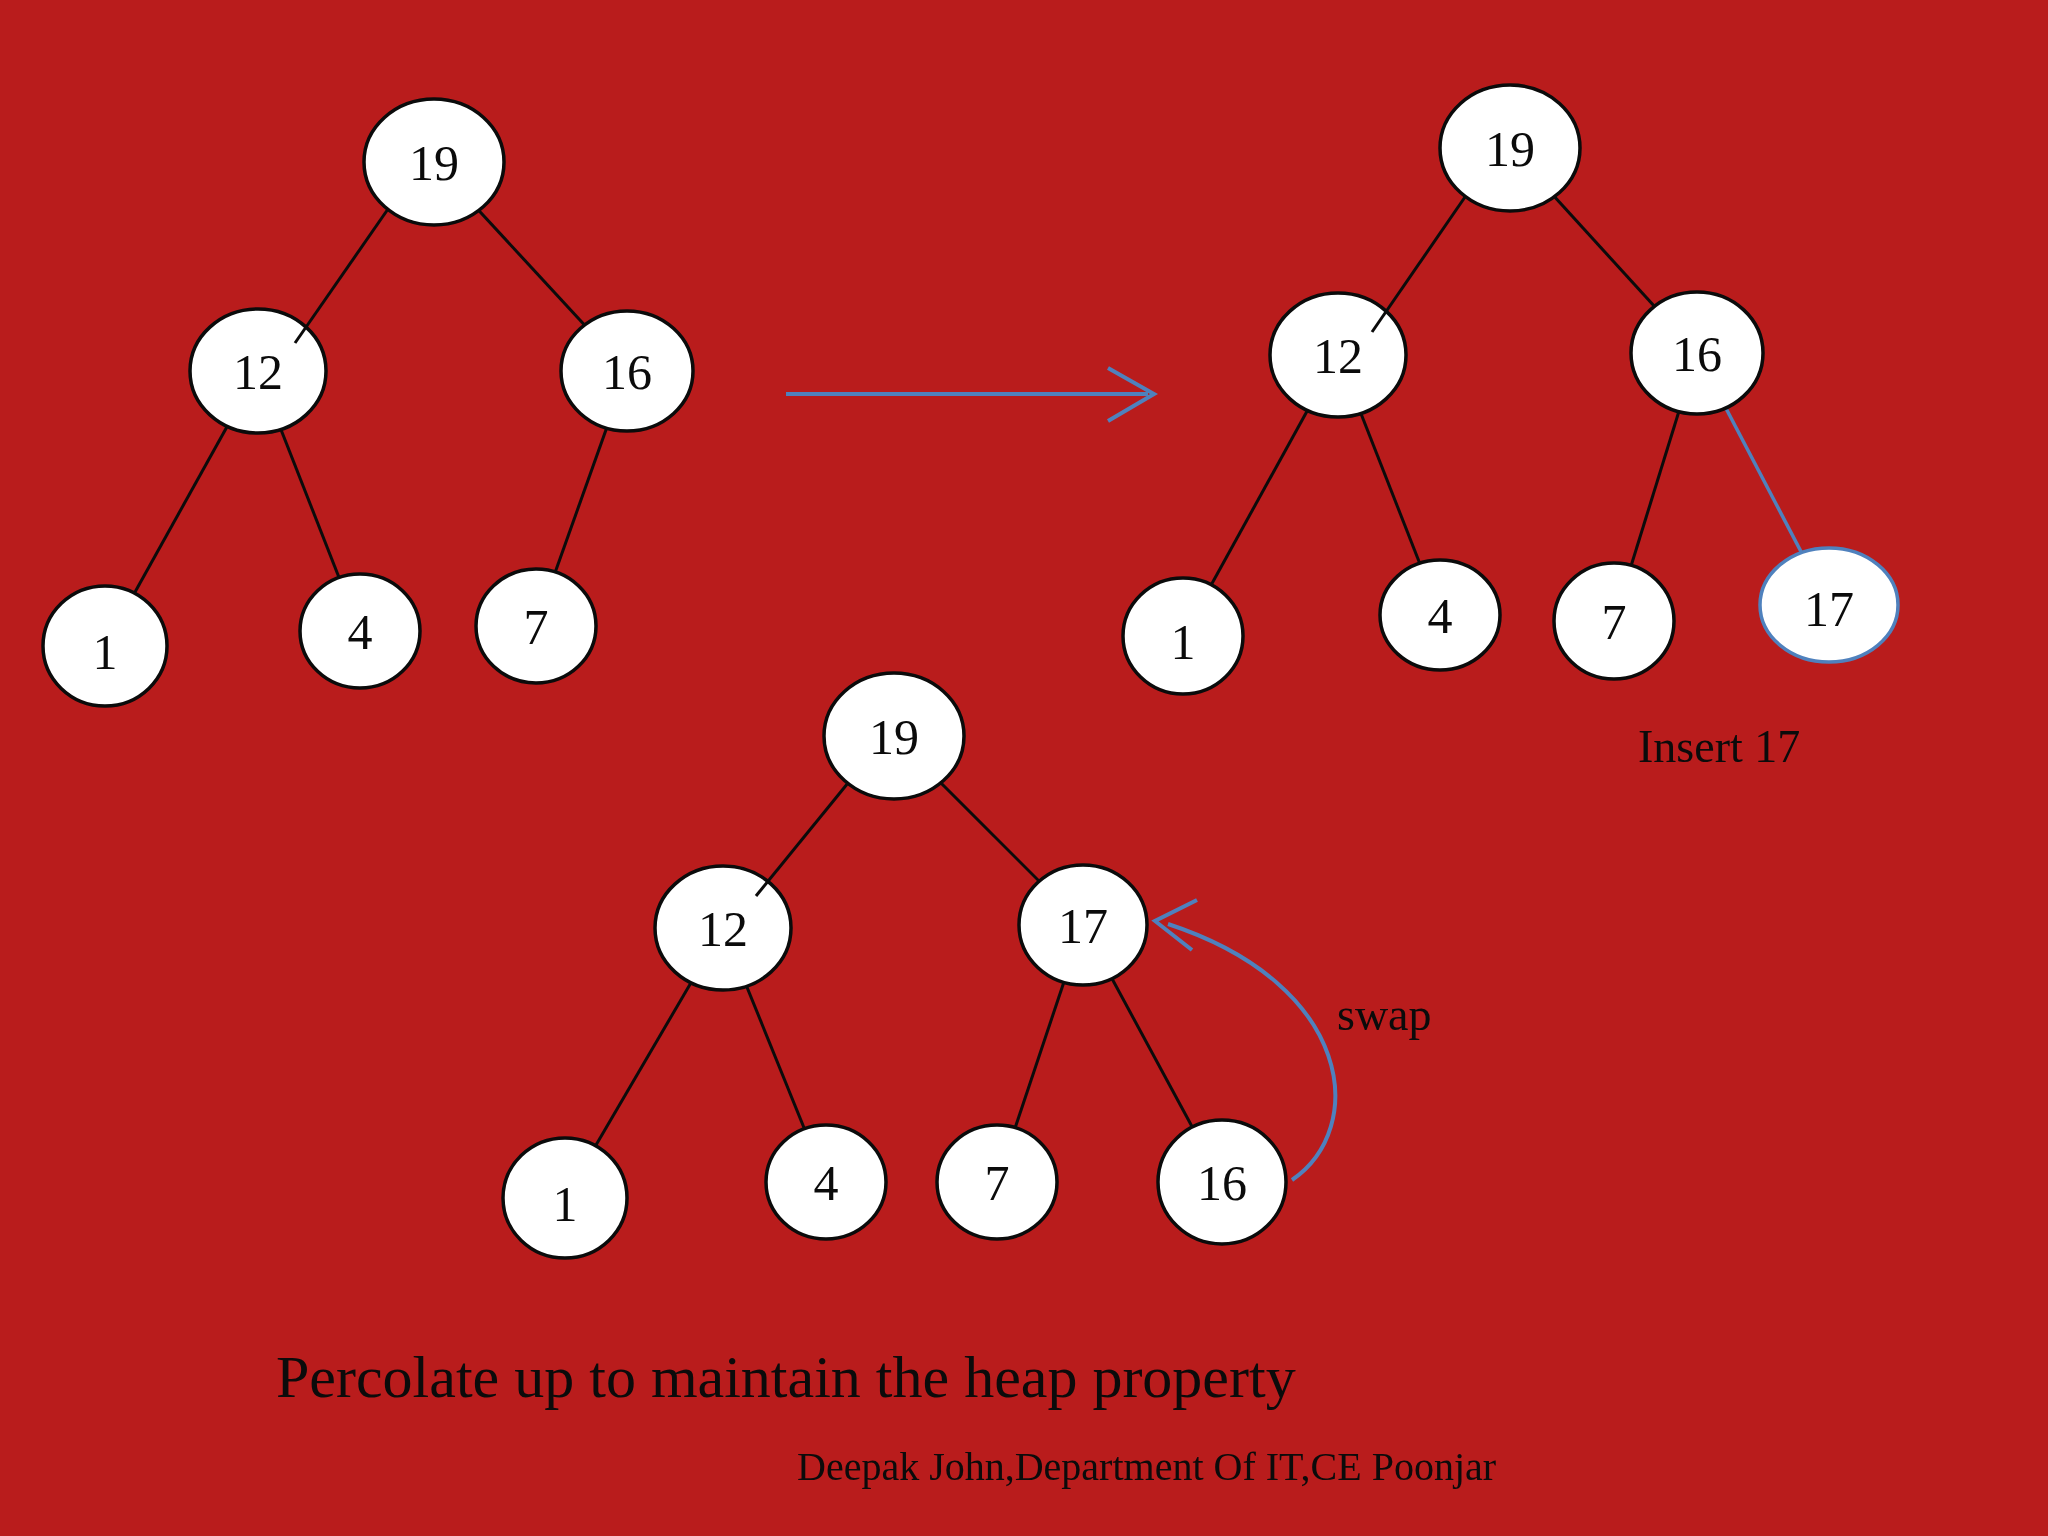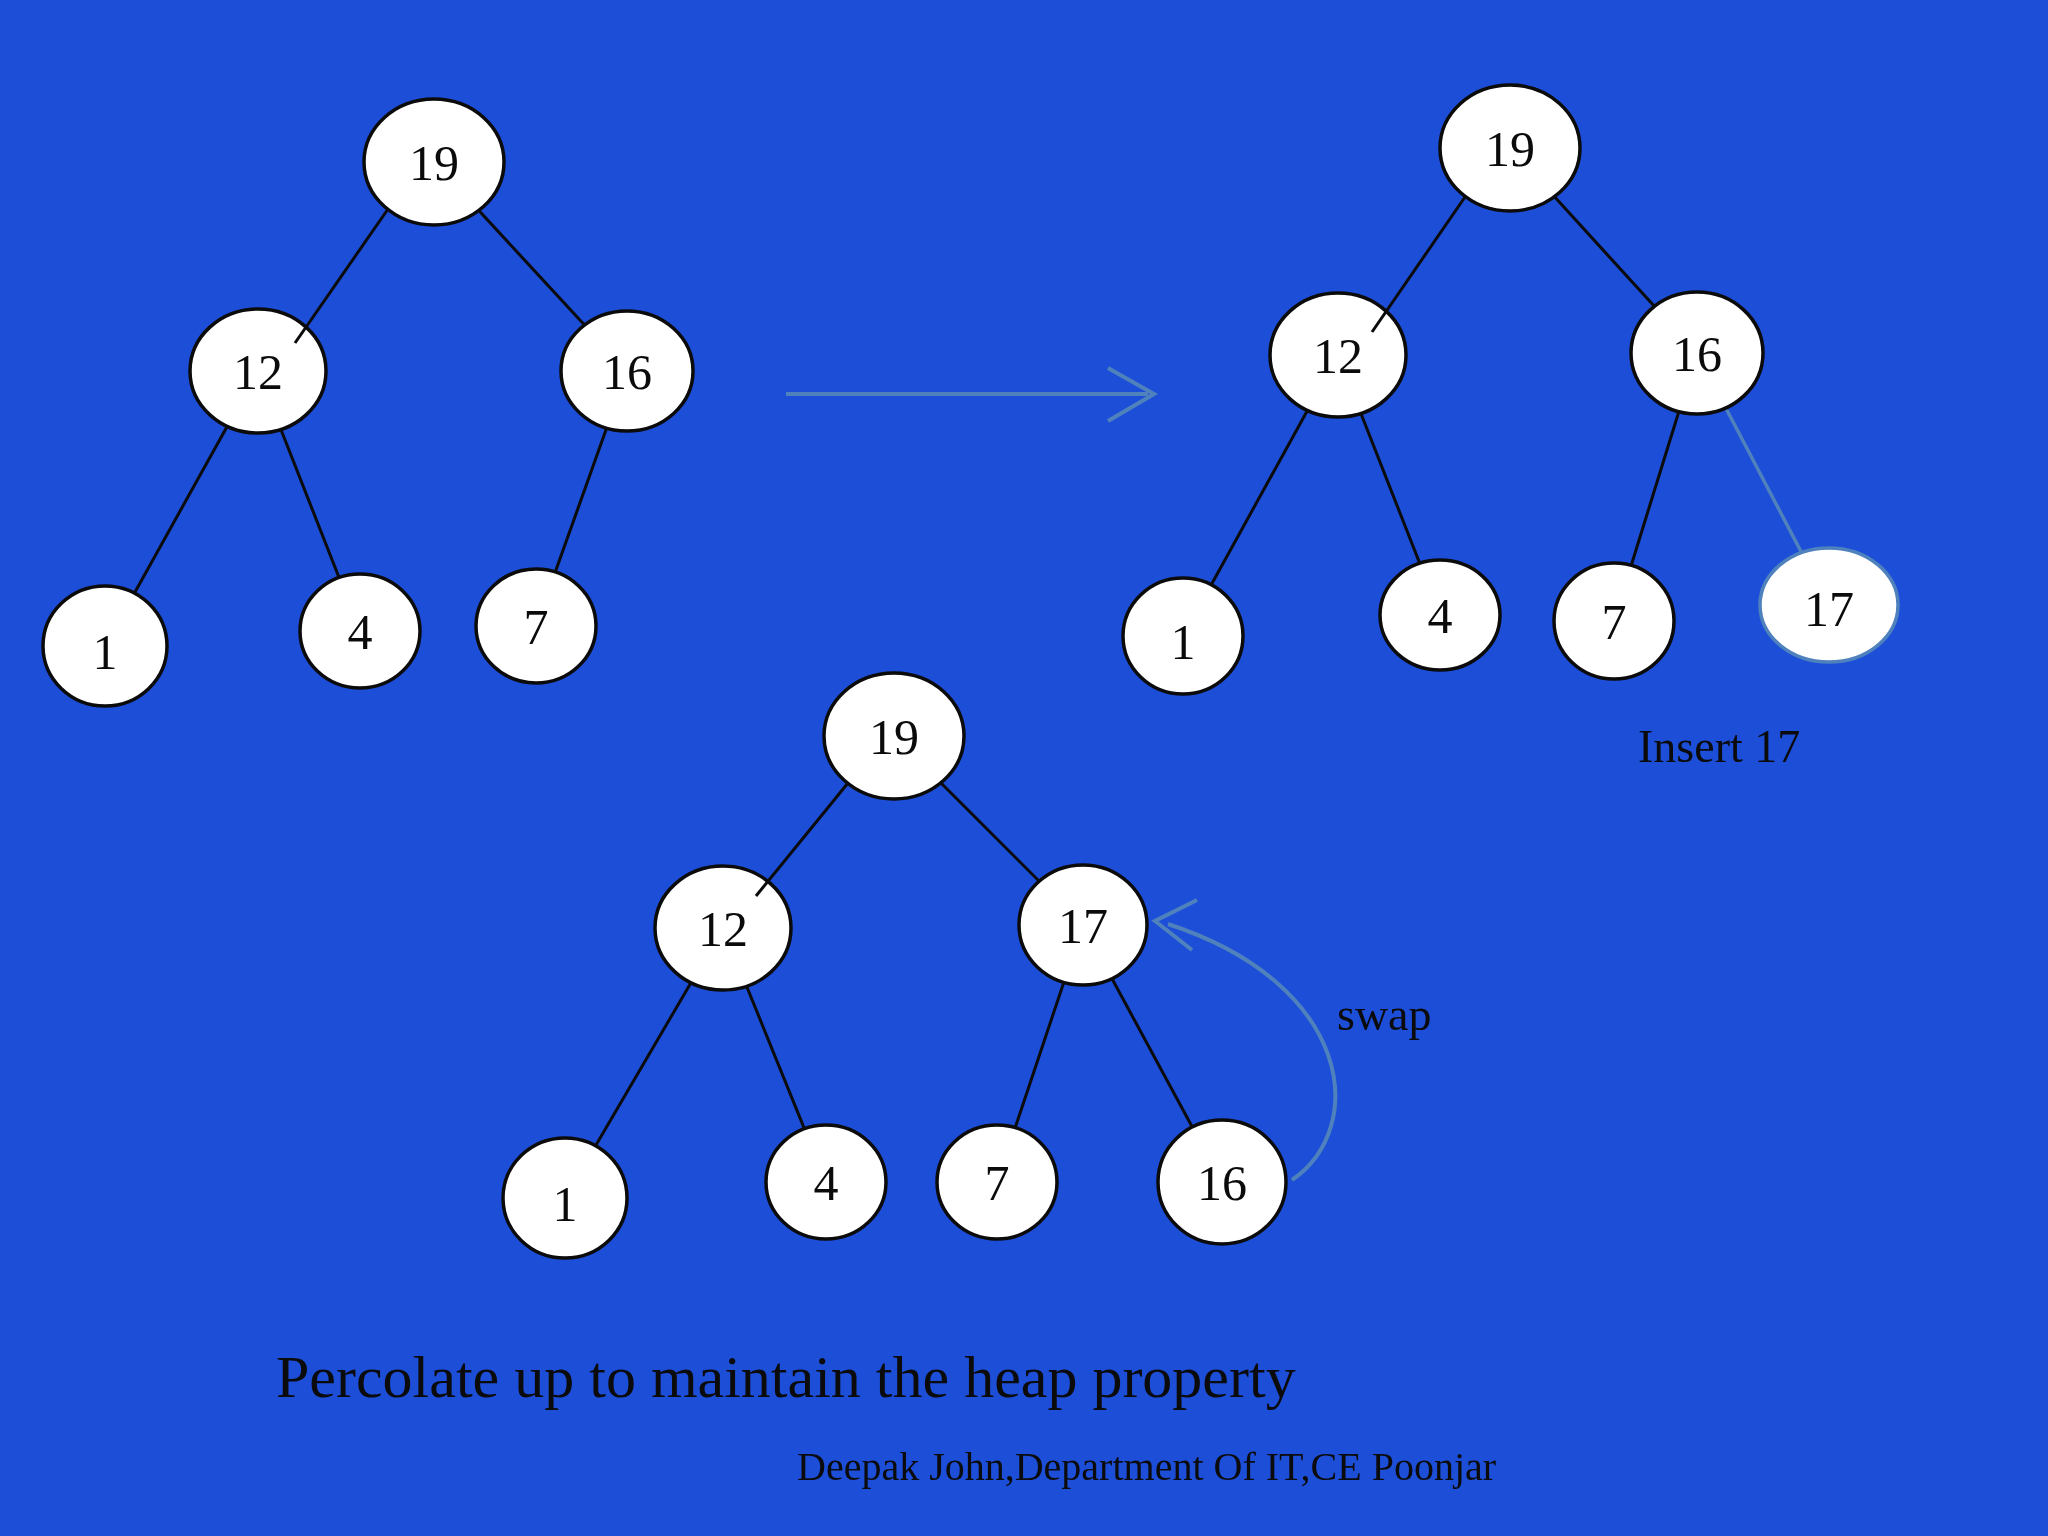--- a/index.html
+++ b/index.html
@@ -1,20 +1,20 @@
 <!DOCTYPE html>
 <html><head>
 <meta charset="utf-8">
 <style>
   html, body { margin: 0; padding: 0; background: #ffffff; }
   .stage {
     position: relative;
     width: 2048px;
     height: 1536px;
-    background: #1d4ed8;
+    background: #b91c1c;
     overflow: hidden;
     font-family: "Liberation Serif", serif;
   }
   svg.diagram { position: absolute; left: 0; top: 0; }
   .edge       { stroke: #0b0b0b; stroke-width: 3; fill: none; }
   .node       { fill: #ffffff; stroke: #0b0b0b; stroke-width: 3.5; }
   .node-blue  { fill: #ffffff; stroke: #4f81bd; stroke-width: 3.5; }
   .edge-blue  { stroke: #4f81bd; stroke-width: 3.5; fill: none; }
   .arrow-blue { stroke: #4f81bd; stroke-width: 4; fill: none; }
   .nlabel {

